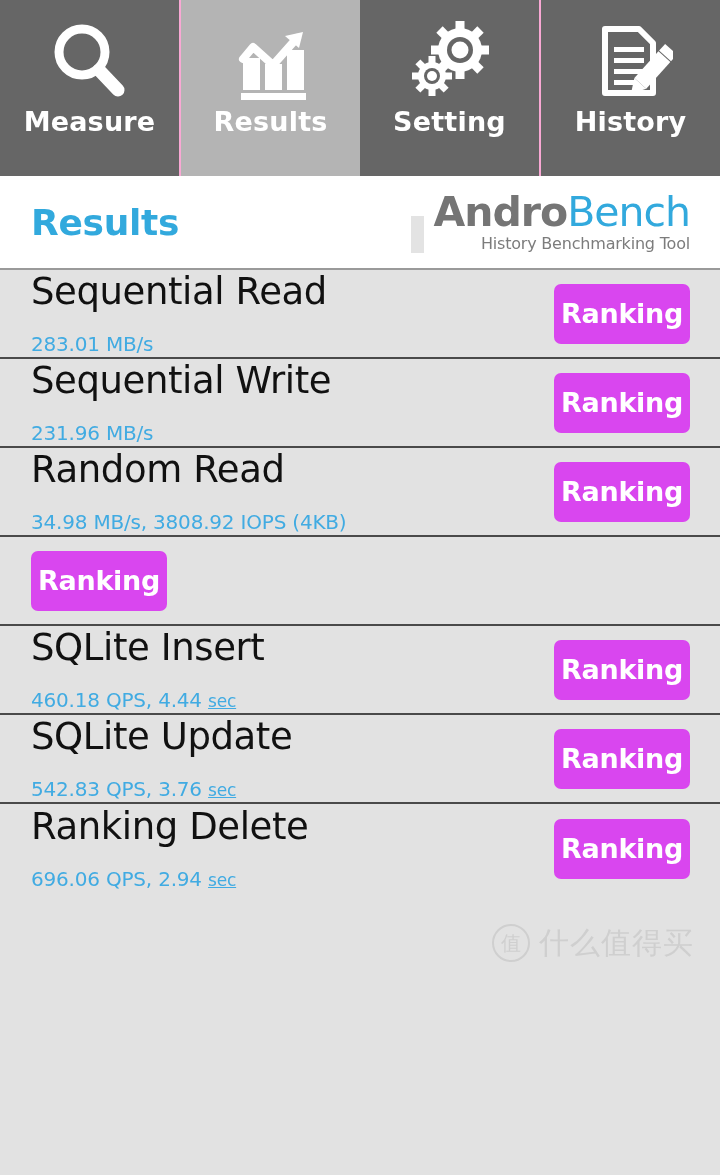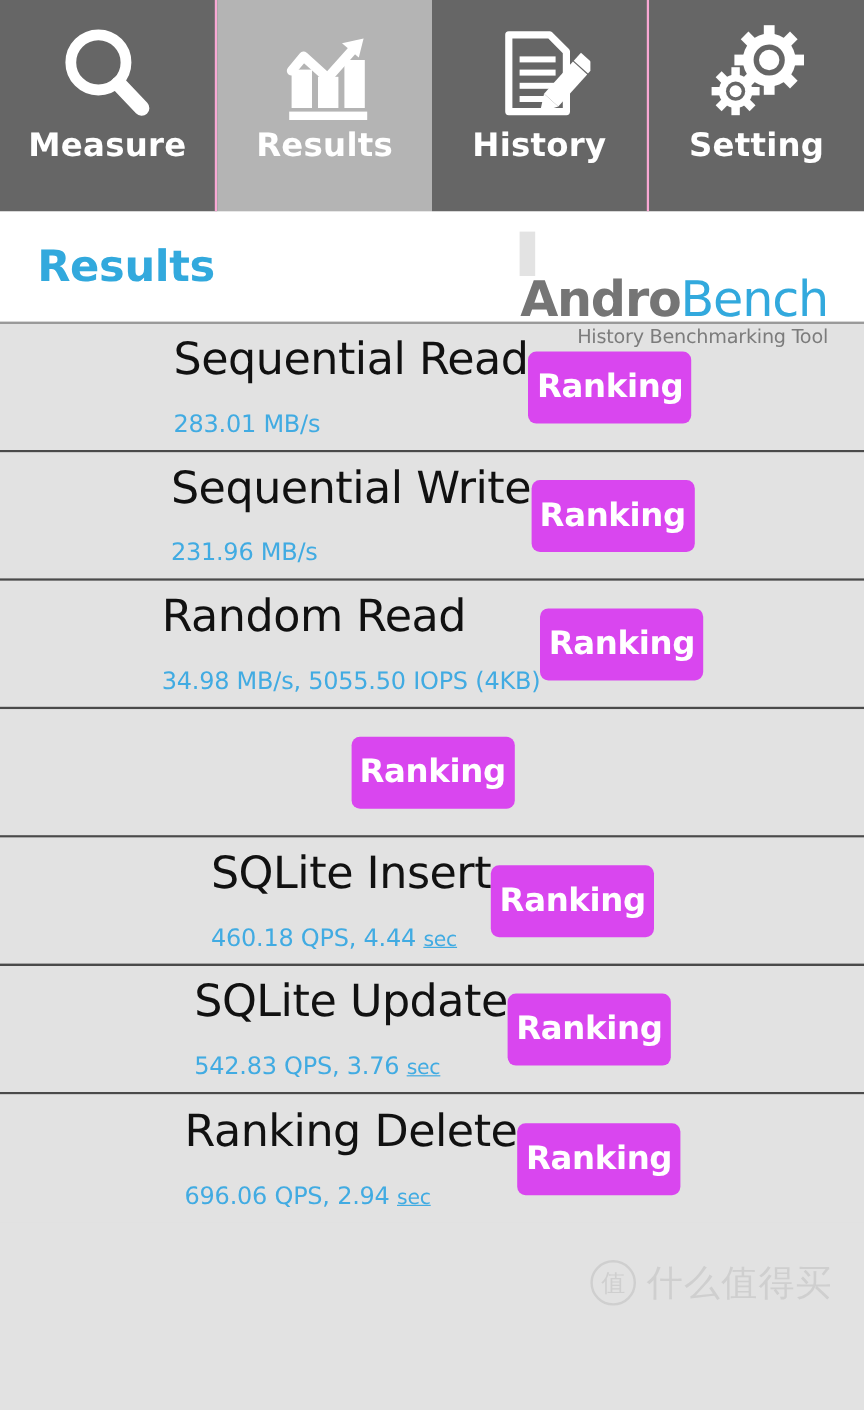--- a/index.html
+++ b/index.html
@@ -66,23 +66,22 @@
     border-bottom: 2px solid #9a9a9a;
   }
   .page-title {
     color: #32a9dd;
     font-size: 36px;
     font-weight: bold;
     letter-spacing: -0.3px;
   }
   .logo {
     display: flex;
-    align-items: flex-start;
+    align-items: flex-end;
     height: 62px;
-    flex-direction: column;
   }
   .logo-bar {
     width: 13px;
     margin-right: 9px;
     margin-top: 2px;
     display: flex;
     flex-direction: column;
   }
   .logo-bar-top {
     flex: 0 0 37px;
@@ -112,26 +111,26 @@
     margin-top: 2px;
     letter-spacing: -0.2px;
     white-space: nowrap;
   }
 
   
   .list {
     background: #e2e2e2;
   }
   .row {
-    height: 107px;
+    height: 89px;
     box-sizing: border-box;
     border-bottom: 2px solid #4a4a4a;
     display: flex;
     align-items: center;
-    justify-content: center;
+    justify-content: space-between;
     padding: 0 30px 0 31px;
     background: #e2e2e2;
   }
   .row-texts {
     display: flex;
     flex-direction: column;
     justify-content: center;
   }
   .row-title {
     font-size: 37px;
@@ -221,38 +220,20 @@
       <svg width="84" height="84" viewBox="0 0 84 84" aria-hidden="true">
         <rect x="14" y="38" width="17" height="32" fill="#ffffff"></rect>
         <rect x="36" y="44" width="17" height="26" fill="#ffffff"></rect>
         <rect x="58" y="30" width="17" height="40" fill="#ffffff"></rect>
         <rect x="12" y="73" width="65" height="7" fill="#ffffff"></rect>
         <polyline points="14,39 24,27 44,45 68,18" fill="none" stroke="#ffffff" stroke-width="8" stroke-linejoin="round" stroke-linecap="round"></polyline>
         <polygon points="74,12 56,16 70,28" fill="#ffffff"></polygon>
       </svg>
     </div>
     <div class="tab-label">Results</div>
-  </div>
-
-  <div class="tab">
-    <div class="tab-icon">
-      <svg width="84" height="84" viewBox="0 0 84 84" aria-hidden="true">
-        <path d="M16 9 h34 l14 14 v50 h-48 z" fill="none" stroke="#ffffff" stroke-width="6" stroke-linejoin="round"></path>
-        <rect x="25" y="27" width="30" height="5" fill="#ffffff"></rect>
-        <rect x="25" y="38" width="30" height="5" fill="#ffffff"></rect>
-        <rect x="25" y="49" width="30" height="5" fill="#ffffff"></rect>
-        <rect x="25" y="60" width="22" height="5" fill="#ffffff"></rect>
-        <g transform="rotate(42 58 56)">
-          <rect x="50" y="30" width="16" height="36" fill="#ffffff"></rect>
-          <polygon points="50,66 66,66 58,80" fill="#ffffff"></polygon>
-          <rect x="50" y="20" width="16" height="9" fill="#ffffff"></rect>
-        </g>
-      </svg>
-    </div>
-    <div class="tab-label">History</div>
   </div>
 
   <div class="tab">
     <div class="tab-icon">
       <svg width="84" height="84" viewBox="0 0 84 84" aria-hidden="true">
         <g fill="#ffffff">
           <g transform="translate(52,30)">
             <g>
               <circle cx="0" cy="0" r="22"></circle>
               <g>
@@ -283,20 +264,38 @@
             </g>
             <circle cx="0" cy="0" r="8" fill="#666666"></circle>
             <circle cx="0" cy="0" r="5" fill="#ffffff"></circle>
           </g>
         </g>
       </svg>
     </div>
     <div class="tab-label">Setting</div>
   </div>
 
+  <div class="tab">
+    <div class="tab-icon">
+      <svg width="84" height="84" viewBox="0 0 84 84" aria-hidden="true">
+        <path d="M16 9 h34 l14 14 v50 h-48 z" fill="none" stroke="#ffffff" stroke-width="6" stroke-linejoin="round"></path>
+        <rect x="25" y="27" width="30" height="5" fill="#ffffff"></rect>
+        <rect x="25" y="38" width="30" height="5" fill="#ffffff"></rect>
+        <rect x="25" y="49" width="30" height="5" fill="#ffffff"></rect>
+        <rect x="25" y="60" width="22" height="5" fill="#ffffff"></rect>
+        <g transform="rotate(42 58 56)">
+          <rect x="50" y="30" width="16" height="36" fill="#ffffff"></rect>
+          <polygon points="50,66 66,66 58,80" fill="#ffffff"></polygon>
+          <rect x="50" y="20" width="16" height="9" fill="#ffffff"></rect>
+        </g>
+      </svg>
+    </div>
+    <div class="tab-label">History</div>
+  </div>
+
 </div>
 
 <div class="header">
   <div class="page-title">Results</div>
 
   <div class="logo">
     <div class="logo-bar">
       <div class="logo-bar-top"></div>
       <div class="logo-bar-bot"></div>
     </div>
@@ -321,21 +320,21 @@
     <div class="row-texts">
       <div class="row-title">Sequential Write</div>
       <div class="row-value"><span>231.96 MB/s</span><span class="unit-small"></span></div>
     </div>
     <button class="rank-btn">Ranking</button>
   </div>
 
   <div class="row">
     <div class="row-texts">
       <div class="row-title">Random Read</div>
-      <div class="row-value"><span>34.98 MB/s, 5055.50 IOPS (4KB)</span><span class="unit-small"></span></div>
+      <div class="row-value"><span>34.98 MB/s, 3808.92 IOPS (4KB)</span><span class="unit-small"></span></div>
     </div>
     <button class="rank-btn">Ranking</button>
   </div>
 
   <div class="row">
     <button class="rank-btn">Ranking</button>
   </div>
 
   <div class="row">
     <div class="row-texts">

